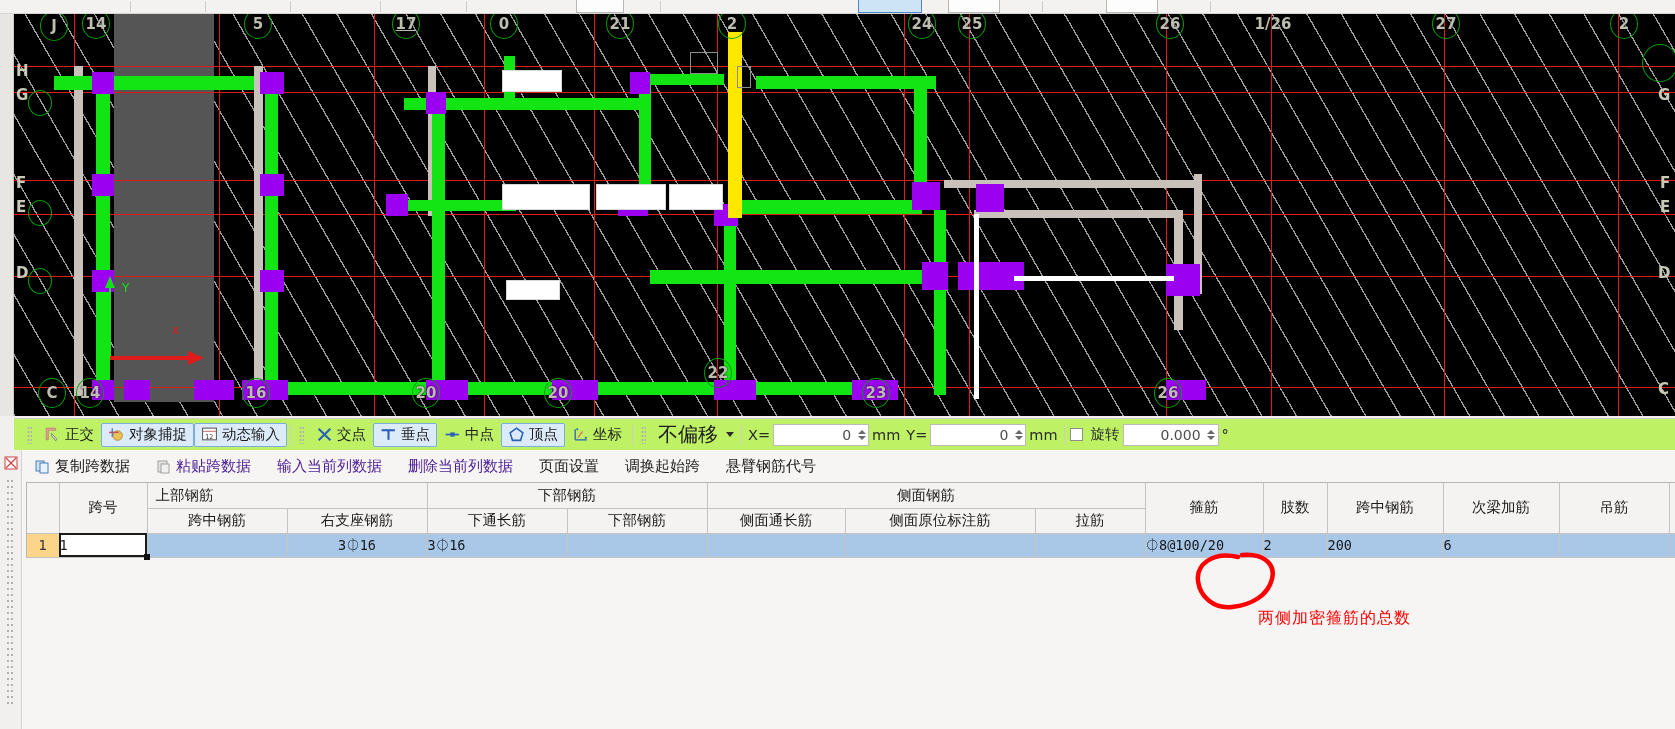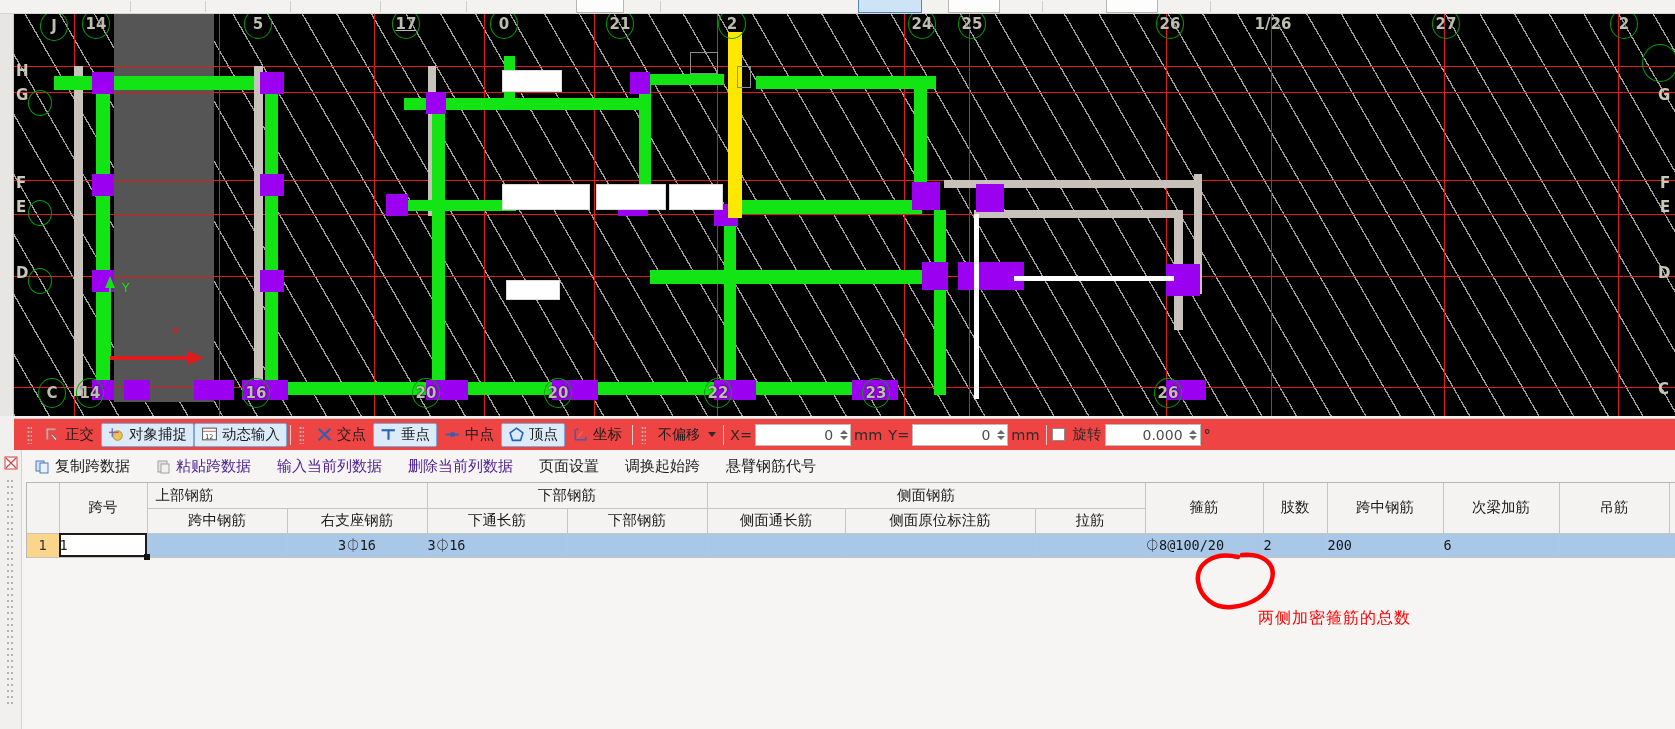--- a/index.html
+++ b/index.html
@@ -60,37 +60,37 @@
   .beam-p { position: absolute; background: #9b00f0; }
   .beam-y { position: absolute; background: #ffe800; }
   .beam-w { position: absolute; background: #ffffff; }
   .beam-gr { position: absolute; background: #c9c2bb; }
   .wbox { position: absolute; background: #fff; border: 1px solid #d9d9d9; }
   .ucs-arrow { position: absolute; }
 
   
   .snapbar {
     position: absolute; left: 14px; top: 418px; width: 1661px; height: 32px;
-    background: #ef4444; border-top: 1px solid #cfcdca;
+    background: #bef264; border-top: 1px solid #cfcdca;
     display: flex; align-items: center; padding-left: 8px; gap: 0px;
   }
   .sb-grip { width: 5px; height: 18px;
     background-image: radial-gradient(circle, #b4b2af 1px, transparent 1.2px);
     background-size: 3px 4px; margin: 0 5px; }
   .sb-btn {
     display: flex; align-items: center; gap: 4px; height: 24px;
     padding: 0 6px; font-size: 14.5px; color: #1d1d1d; white-space: nowrap;
     border: 1px solid transparent; border-radius: 2px; cursor: default;
   }
   .sb-btn.on { background: #dcebfa; border-color: #7aaddc; }
   .sb-ico { width: 17px; height: 17px; display: block; flex: none; }
   .sb-sep { width: 1px; height: 20px; background: #d0cecb; margin: 0 3px; }
   .sb-combo {
     display: flex; align-items: center; height: 23px; padding: 0 3px 0 6px;
-    font-size: 14px; color: #1d1d1d; border: 1px solid transparent; gap: 8px;
+    font-size: 20px; color: #1d1d1d; border: 1px solid transparent; gap: 8px;
   }
   .caret { width: 0; height: 0; border-left: 4px solid transparent;
     border-right: 4px solid transparent; border-top: 5px solid #2b2b2b; }
   .sb-lab { font-size: 14.5px; color: #2b2b2b; padding: 0 3px; }
   .spinbox {
     display: flex; align-items: center; height: 22px; width: 96px;
     background: #fff; border: 1px solid #bdbbb8;
   }
   .spin-val { flex: 1; text-align: right; padding-right: 4px;
     font-size: 14px; color: #4d4d4d; }
@@ -314,21 +314,21 @@
     <div class="bubble" style="left:1232px;top:-5px;width:54px;border-radius:0;border:none;">1/26</div>
     <div class="bubble" style="left:1418px;top:-5px;">27</div>
     <div class="bubble" style="left:1596px;top:-5px;">2</div>
     <div class="bubble" style="left:1628px;top:30px;width:36px;height:38px;"></div>
 
     <div class="bubble" style="left:24px;top:364px;">C</div>
     <div class="bubble" style="left:62px;top:364px;">14</div>
     <div class="bubble" style="left:228px;top:364px;">16</div>
     <div class="bubble" style="left:398px;top:364px;">20</div>
     <div class="bubble" style="left:530px;top:364px;">20</div>
-    <div class="bubble" style="left:690px;top:364px;">22</div>
+    <div class="bubble" style="left:690px;top:344px;">22</div>
     <div class="bubble" style="left:848px;top:364px;">23</div>
     <div class="bubble" style="left:1140px;top:364px;">26</div>
 
     <div class="axlbl" style="left:2px;top:48px;">H</div>
     <div class="axlbl" style="left:2px;top:72px;">G</div>
     <div class="axlbl" style="left:2px;top:160px;">F</div>
     <div class="axlbl" style="left:2px;top:184px;">E</div>
     <div class="axlbl" style="left:2px;top:250px;">D</div>
 
     <div class="bubble" style="left:14px;top:76px;width:24px;height:26px;"></div>

